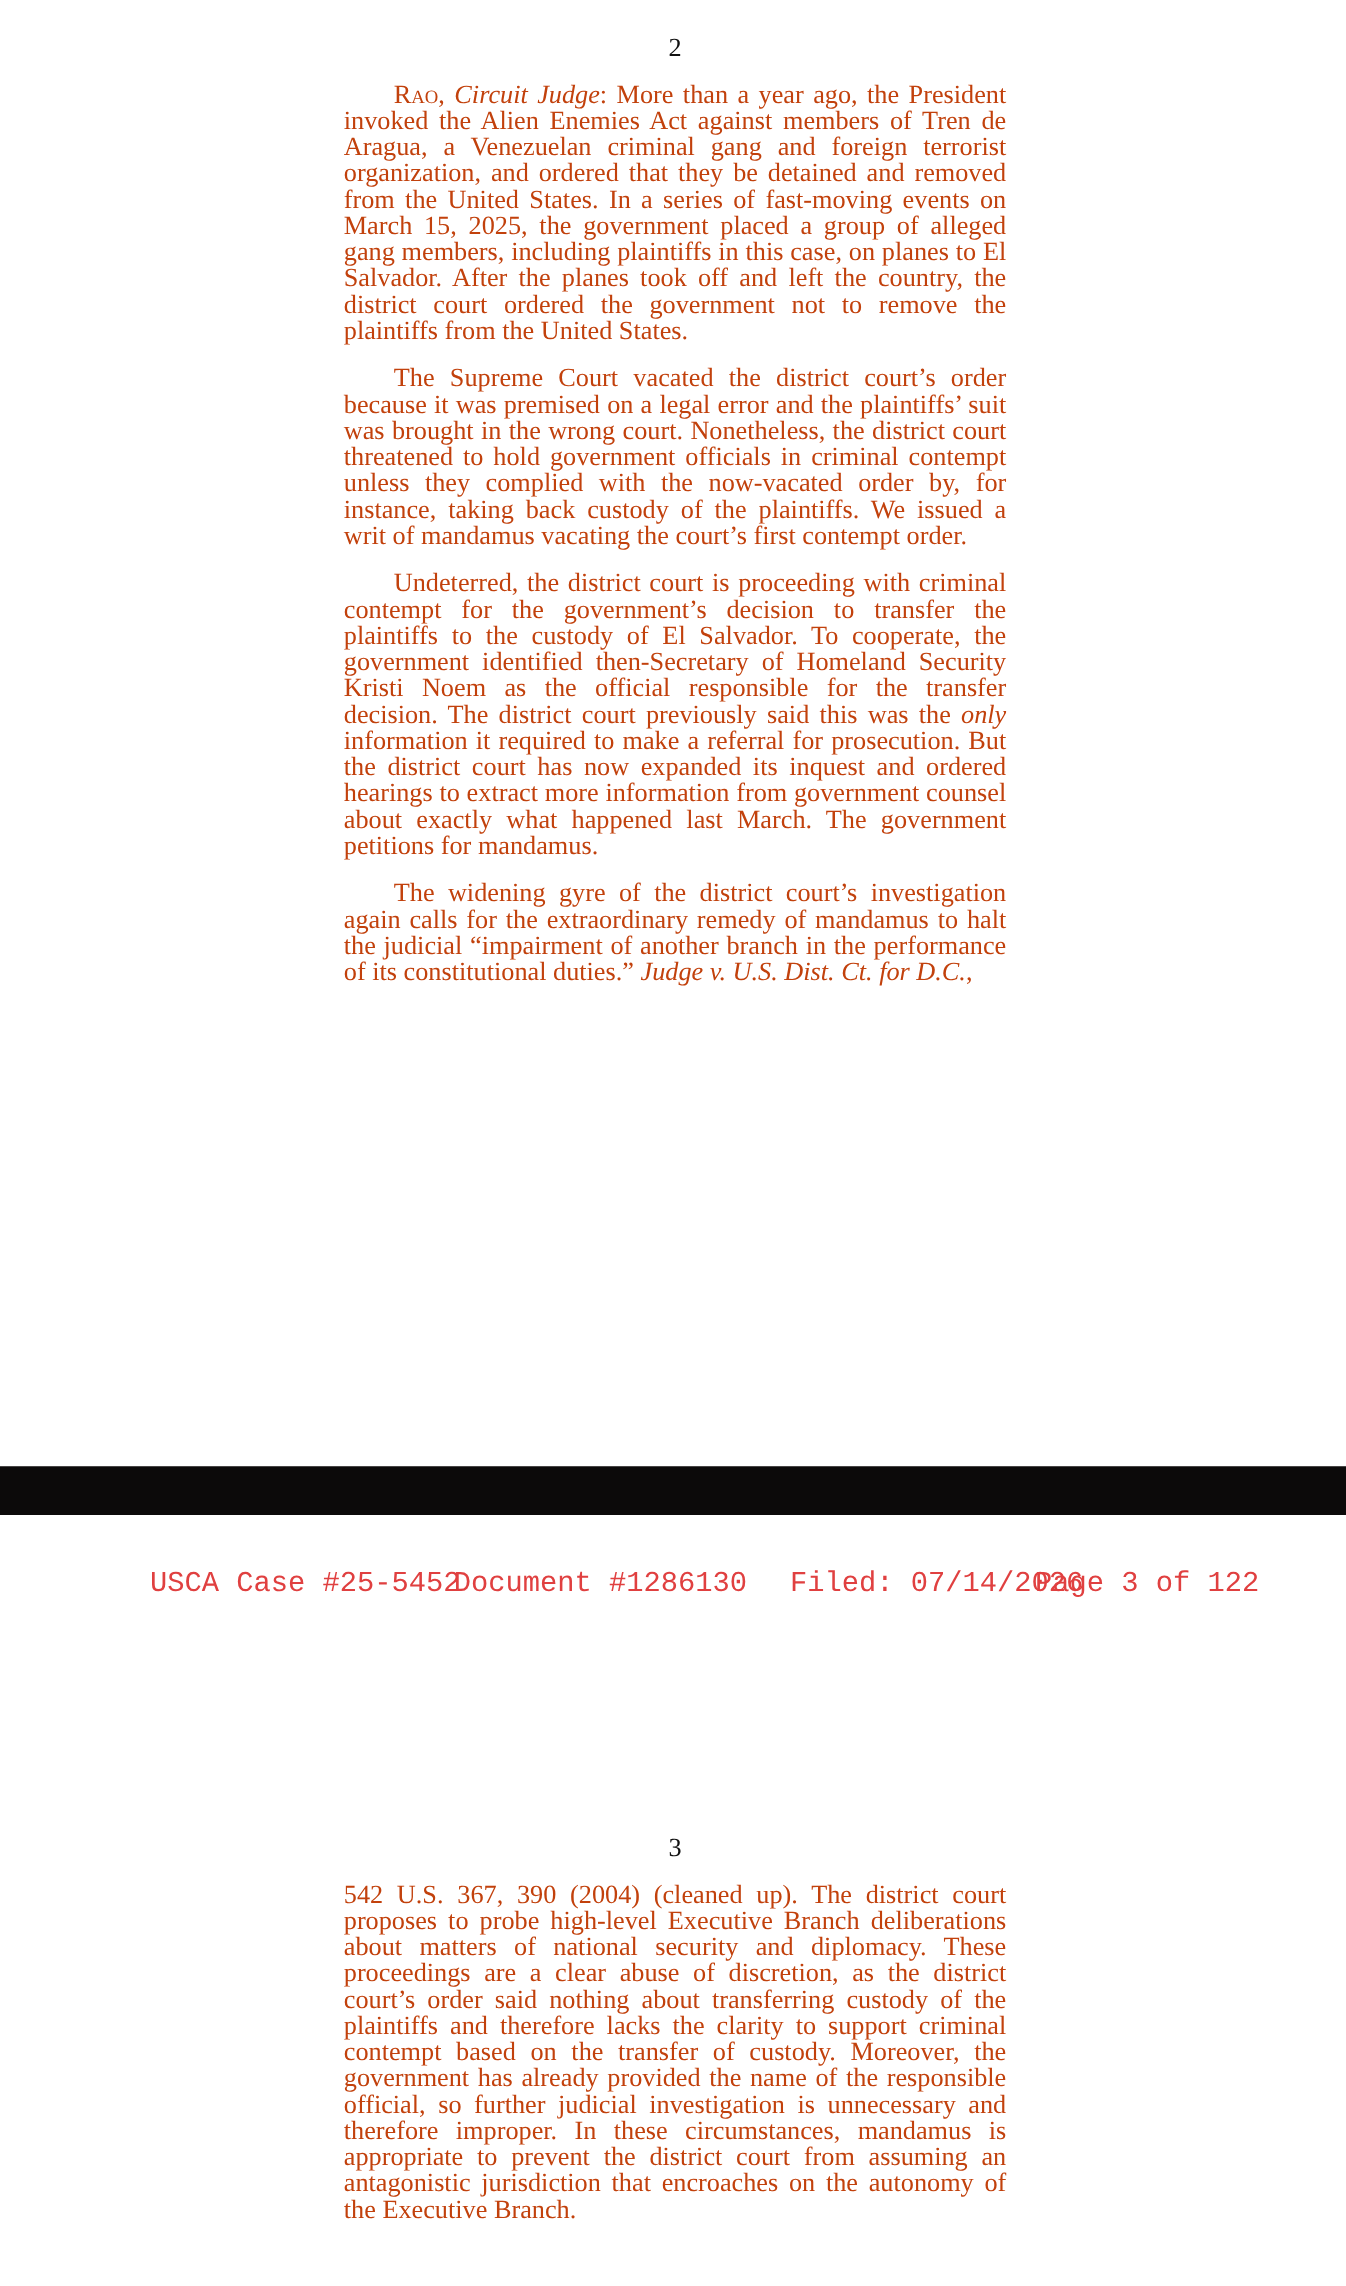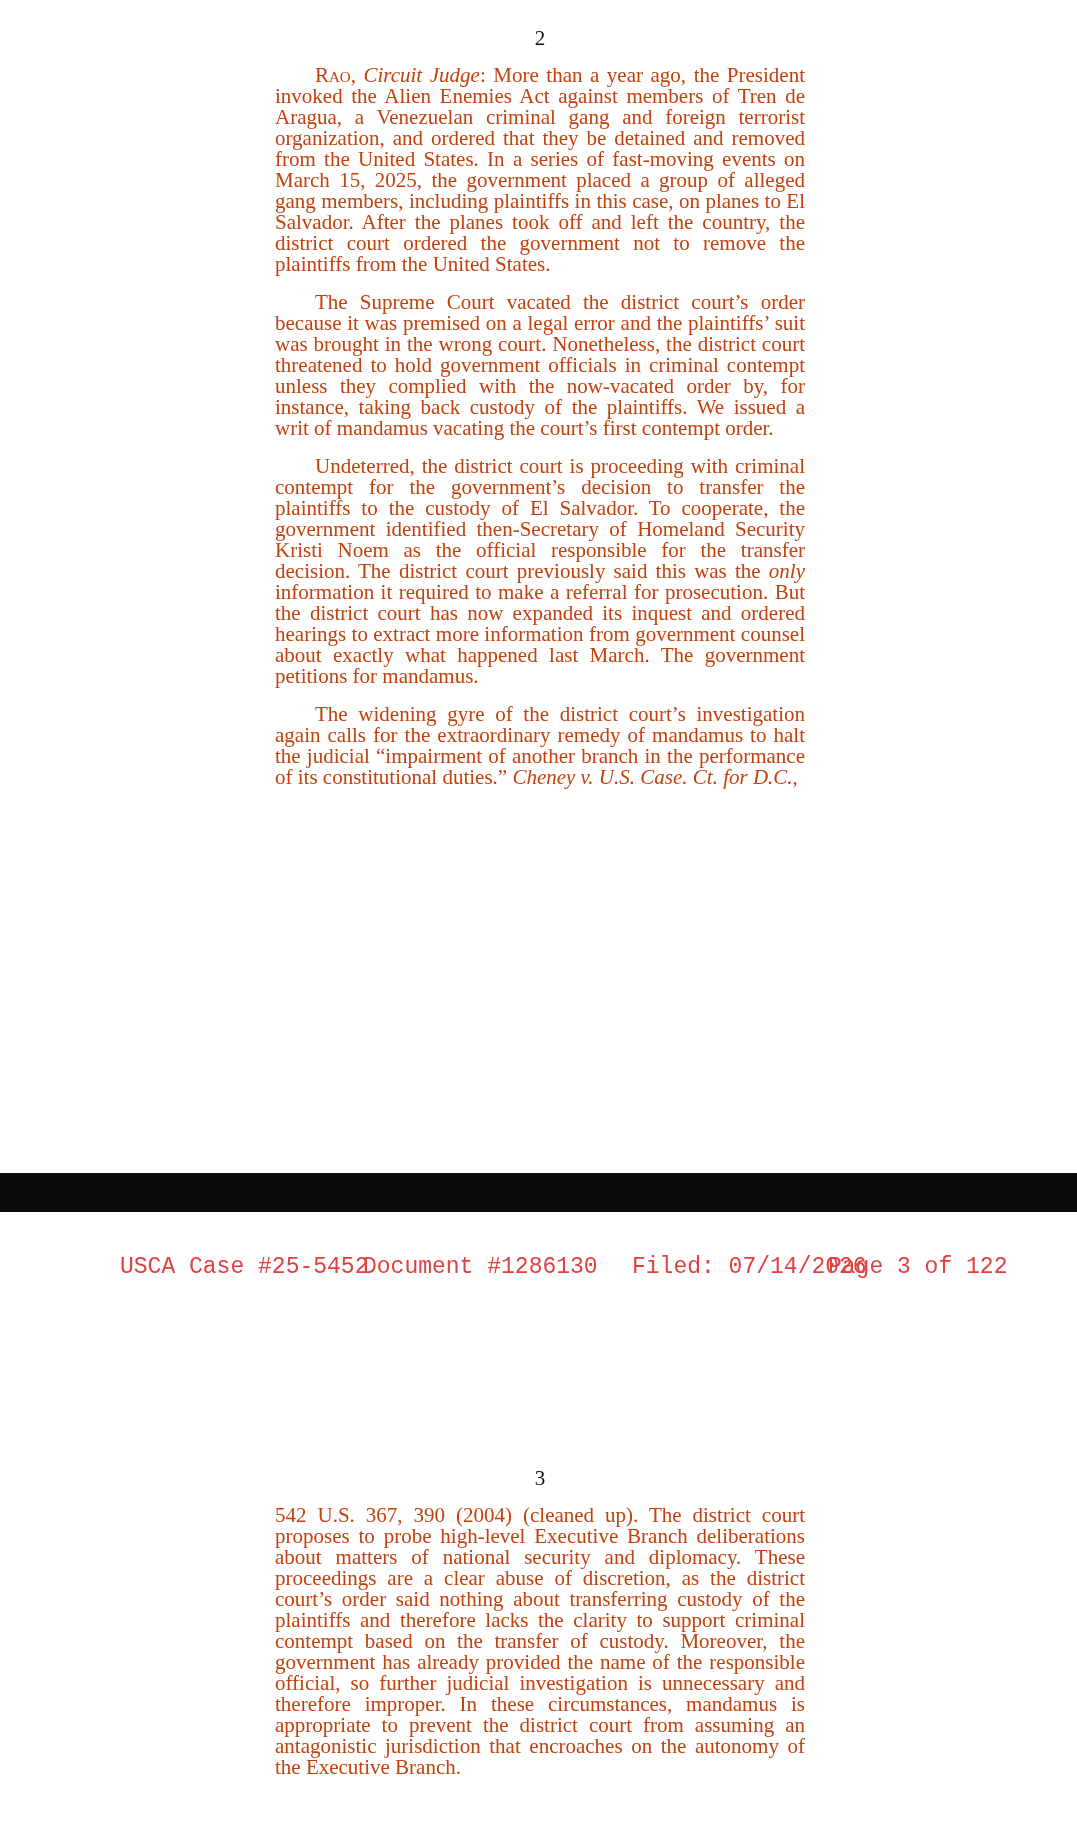--- a/index.html
+++ b/index.html
@@ -60,21 +60,21 @@
 <body>
 
 <div class="screen">
 
   <div class="page-block" style="top: 28px;">
     <div class="page-number">2</div>
     <div class="body-text">
         <p class="para"><span class="smallcaps">Rao</span><span>, </span><span class="italic">Circuit Judge</span><span>: More than a year ago, the President invoked the Alien Enemies Act against members of Tren de Aragua, a Venezuelan criminal gang and foreign terrorist organization, and ordered that they be detained and removed from the United States. In a series of fast-moving events on March 15, 2025, the government placed a group of alleged gang members, including plaintiffs in this case, on planes to El Salvador. After the planes took off and left the country, the district court ordered the government not to remove the plaintiffs from the United States.</span></p>
         <p class="para"><span>The Supreme Court vacated the district court’s order because it was premised on a legal error and the plaintiffs’ suit was brought in the wrong court. Nonetheless, the district court threatened to hold government officials in criminal contempt unless they complied with the now-vacated order by, for instance, taking back custody of the plaintiffs. We issued a writ of mandamus vacating the court’s first contempt order.</span></p>
         <p class="para"><span>Undeterred, the district court is proceeding with criminal contempt for the government’s decision to transfer the plaintiffs to the custody of El Salvador. To cooperate, the government identified then-Secretary of Homeland Security Kristi Noem as the official responsible for the transfer decision. The district court previously said this was the </span><span class="italic">only</span><span> information it required to make a referral for prosecution. But the district court has now expanded its inquest and ordered hearings to extract more information from government counsel about exactly what happened last March. The government petitions for mandamus.</span></p>
-        <p class="para"><span>The widening gyre of the district court’s investigation again calls for the extraordinary remedy of mandamus to halt the judicial “impairment of another branch in the performance of its constitutional duties.” </span><span class="italic">Cheney v. U.S. Case. Ct. for D.C.</span><span>,</span></p>
+        <p class="para"><span>The widening gyre of the district court’s investigation again calls for the extraordinary remedy of mandamus to halt the judicial “impairment of another branch in the performance of its constitutional duties.” </span><span class="italic">Judge v. U.S. Dist. Ct. for D.C.</span><span>,</span></p>
       </div>
   </div>
 
   <div class="separator-bar"></div>
 
   <div>
     <span class="stamp-item stamp-case" style="color: rgb(224, 64, 64);">USCA Case #25-5452</span>
     <span class="stamp-item stamp-doc" style="color: rgb(224, 64, 64);">Document #1286130</span>
     <span class="stamp-item stamp-filed" style="color: rgb(224, 64, 64);">Filed: 07/14/2026</span>
     <span class="stamp-item stamp-page" style="color: rgb(224, 64, 64);">Page 3 of 122</span>

